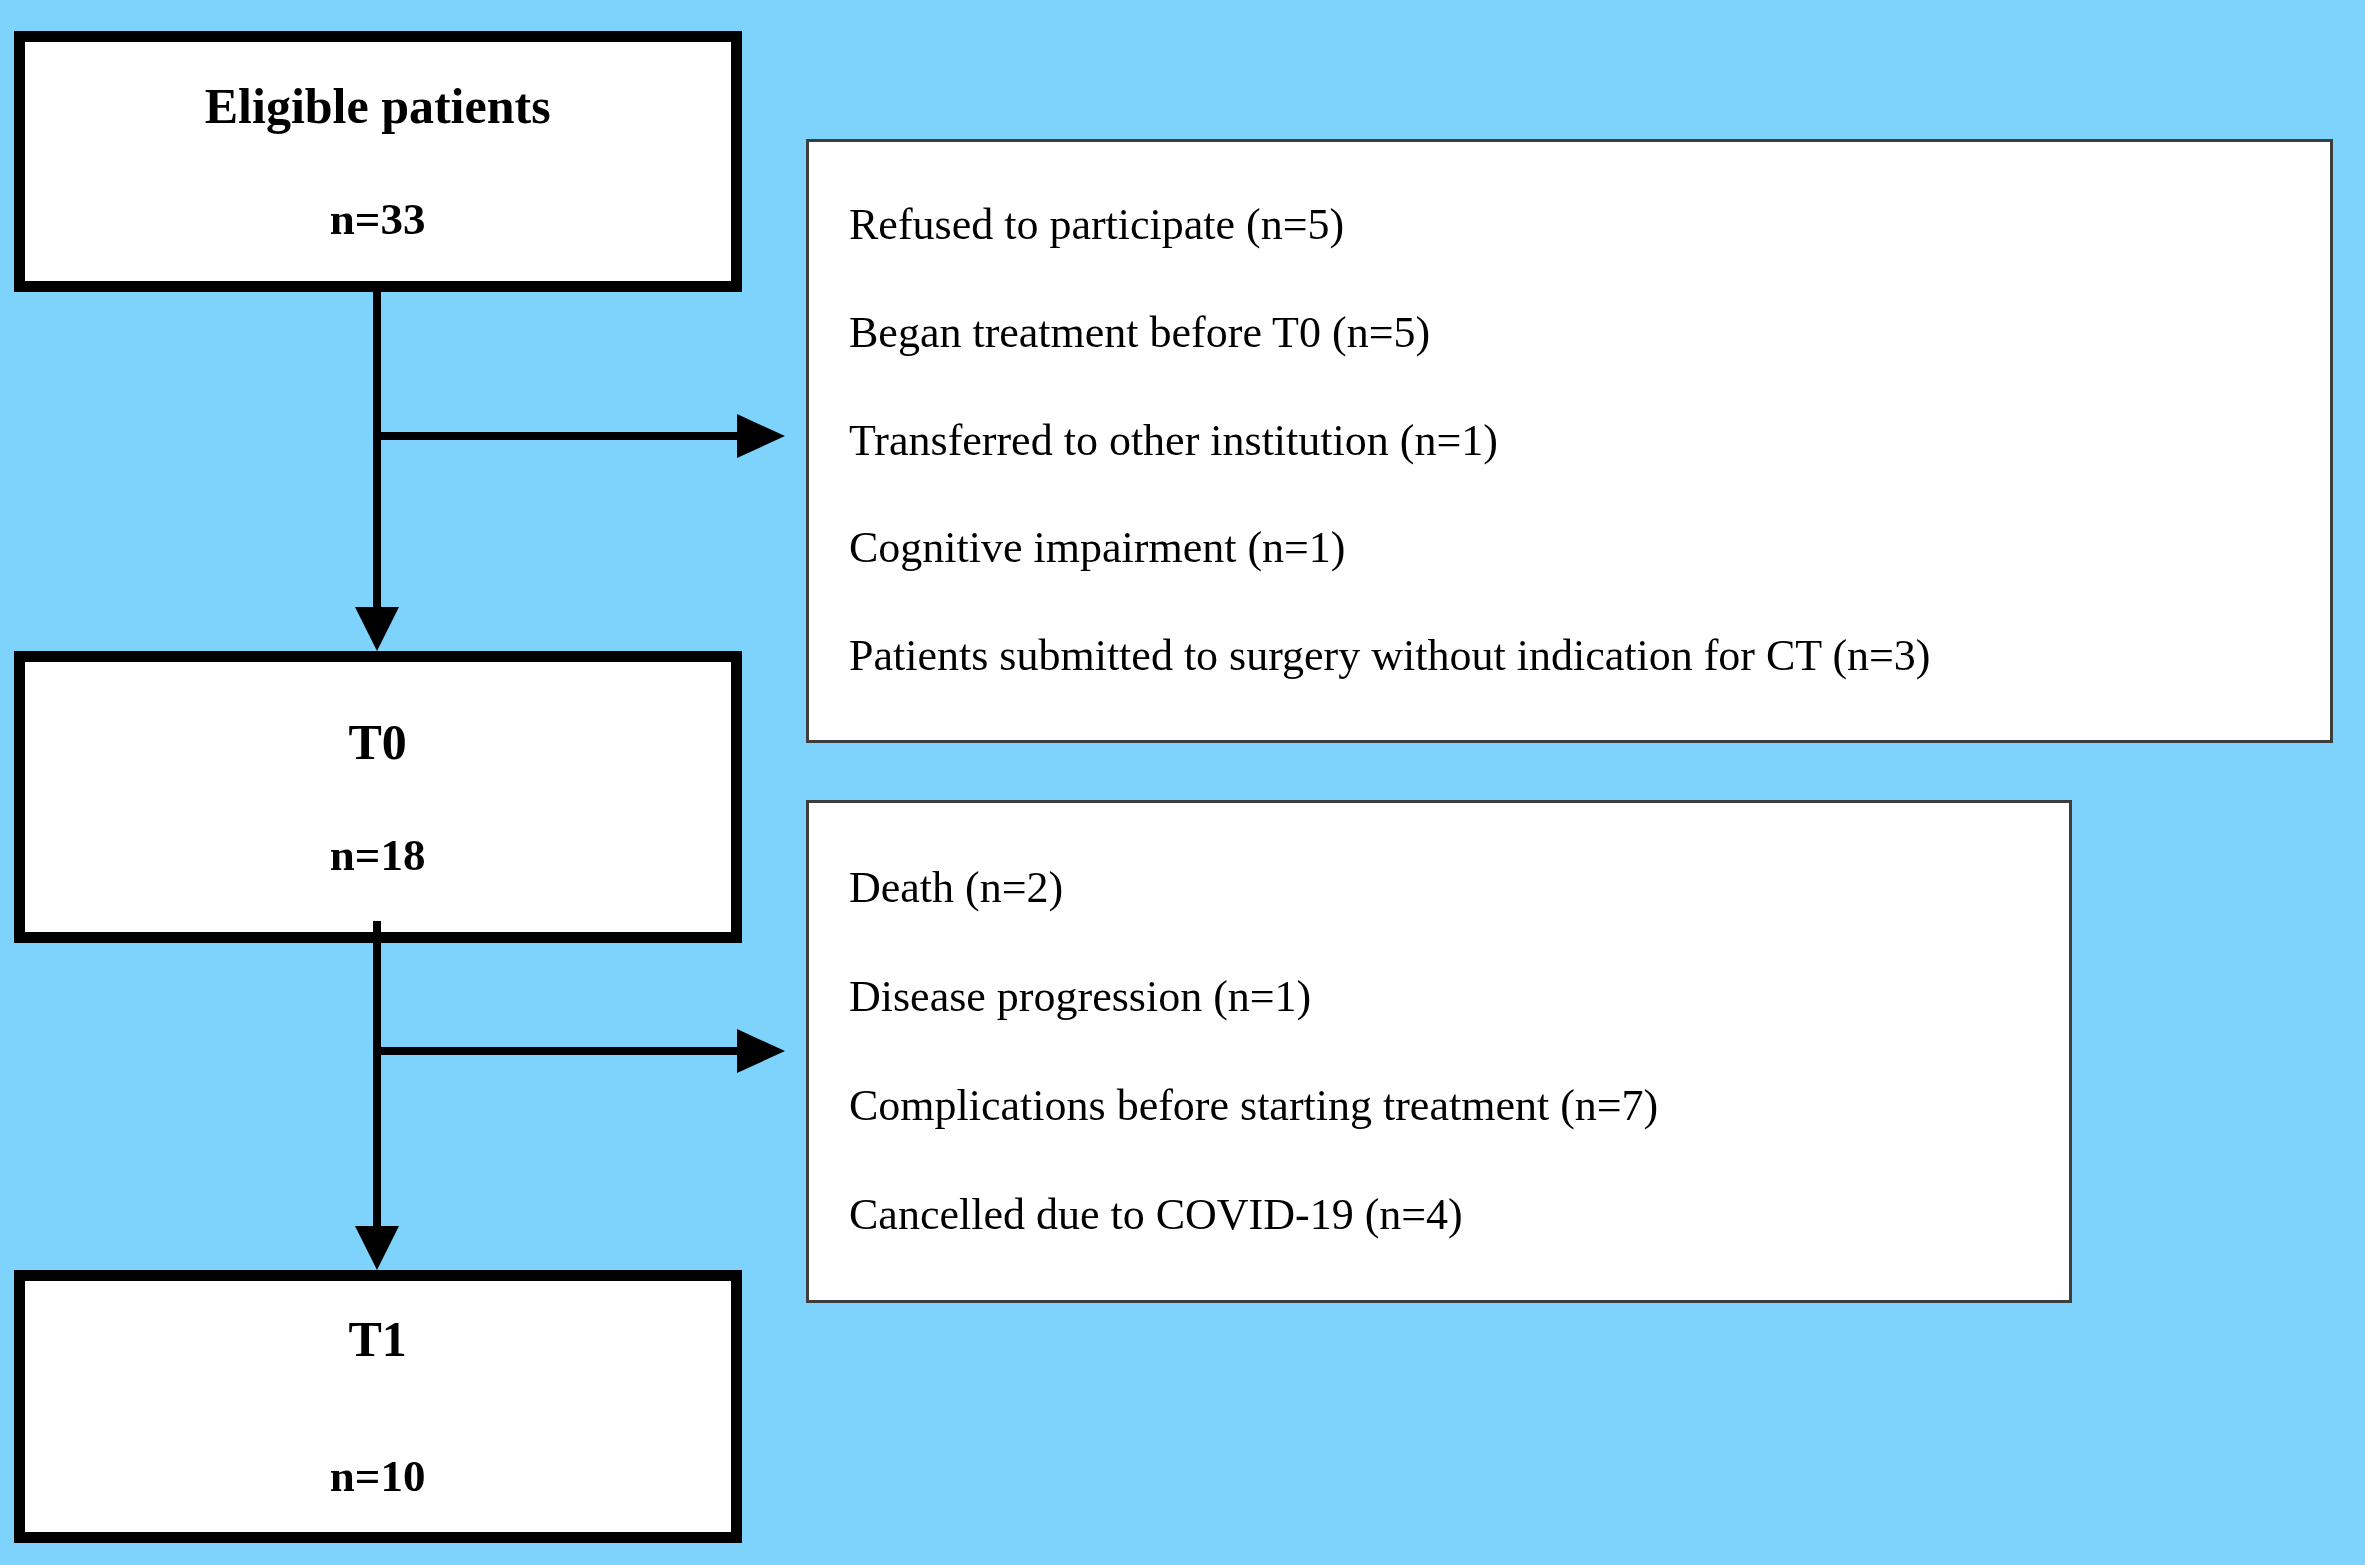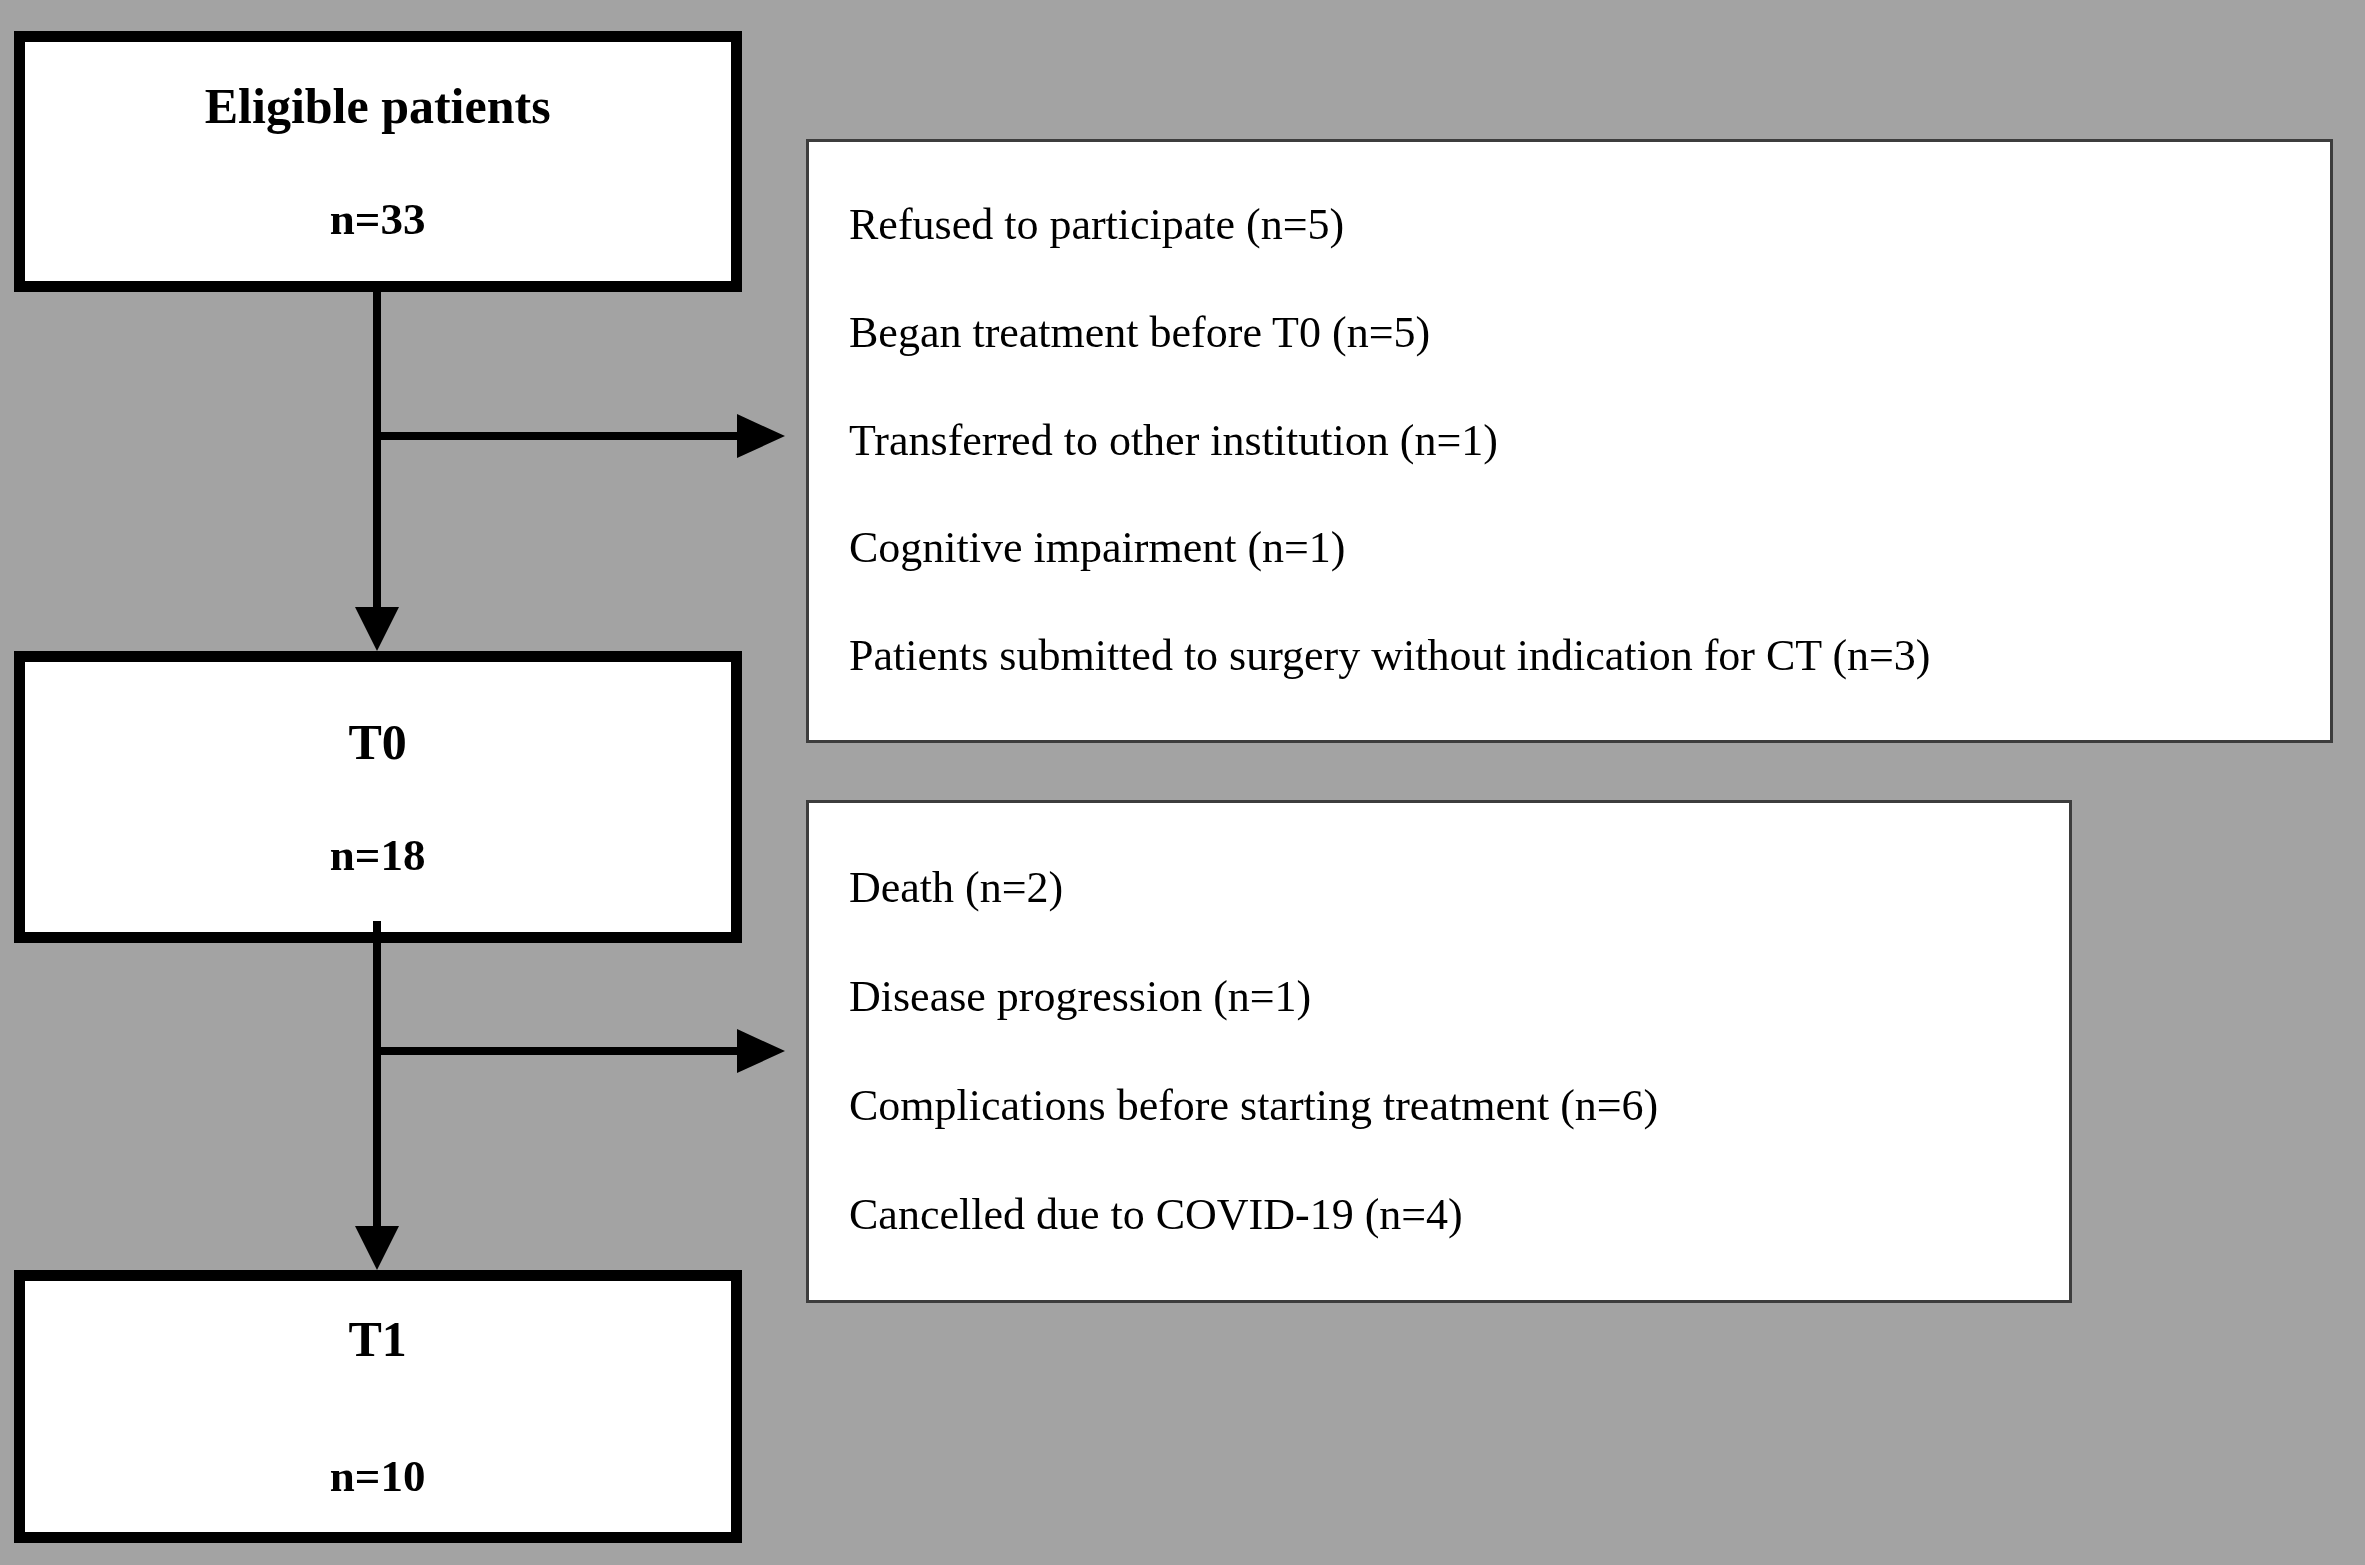--- a/index.html
+++ b/index.html
@@ -4,21 +4,21 @@
 <style>
   html, body {
     margin: 0;
     padding: 0;
     background: #ffffff;
   }
   .canvas {
     position: relative;
     width: 2366px;
     height: 1565px;
-    background: #a3a3a3;
+    background: #7dd3fc;
     font-family: "Liberation Serif", "DejaVu Serif", serif;
     color: #000000;
     overflow: hidden;
   }
   
   .node {
     position: absolute;
     left: 13.7px;
     width: 728px;
     border: 11.3px solid #000000;
@@ -147,18 +147,18 @@
     <div class="panel-item">Refused to participate (n=5)</div>
     <div class="panel-item">Began treatment before T0 (n=5)</div>
     <div class="panel-item">Transferred to other institution (n=1)</div>
     <div class="panel-item">Cognitive impairment (n=1)</div>
     <div class="panel-item">Patients submitted to surgery without indication for CT (n=3)</div>
   </div>
 
   <div class="panel" id="panel-2">
     <div class="panel-item">Death (n=2)</div>
     <div class="panel-item">Disease progression (n=1)</div>
-    <div class="panel-item">Complications before starting treatment (n=6)</div>
+    <div class="panel-item">Complications before starting treatment (n=7)</div>
     <div class="panel-item">Cancelled due to COVID-19 (n=4)</div>
   </div>
 
 </div>
 
 
 </body></html>

